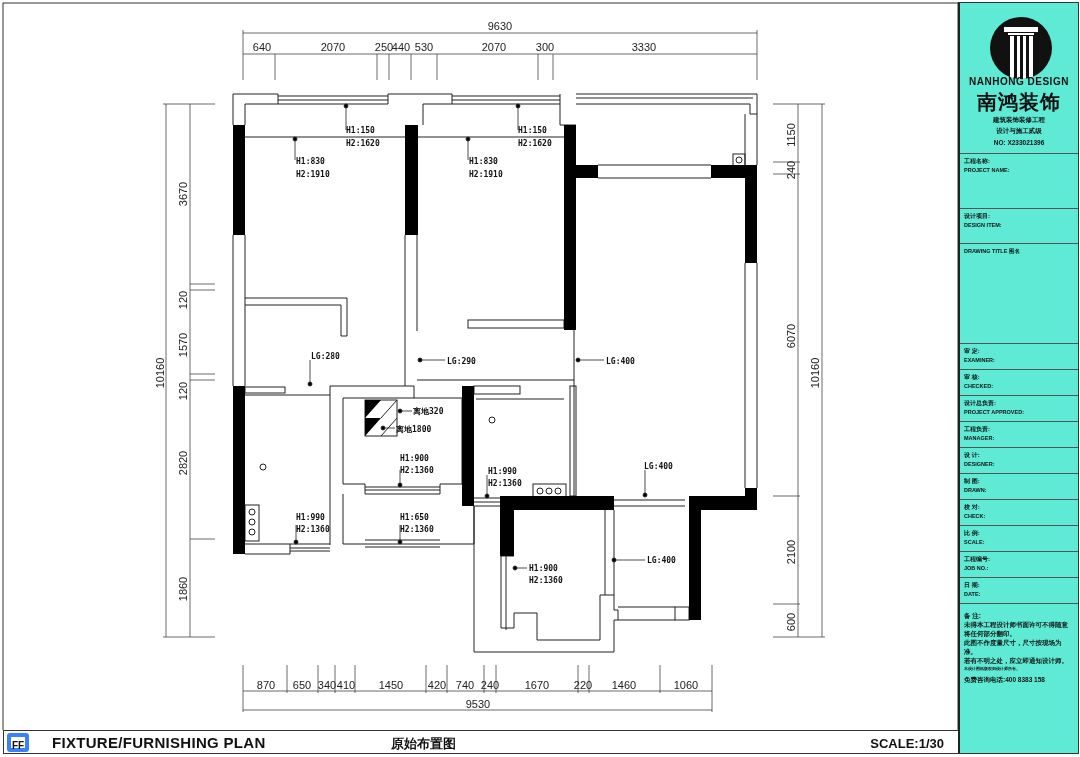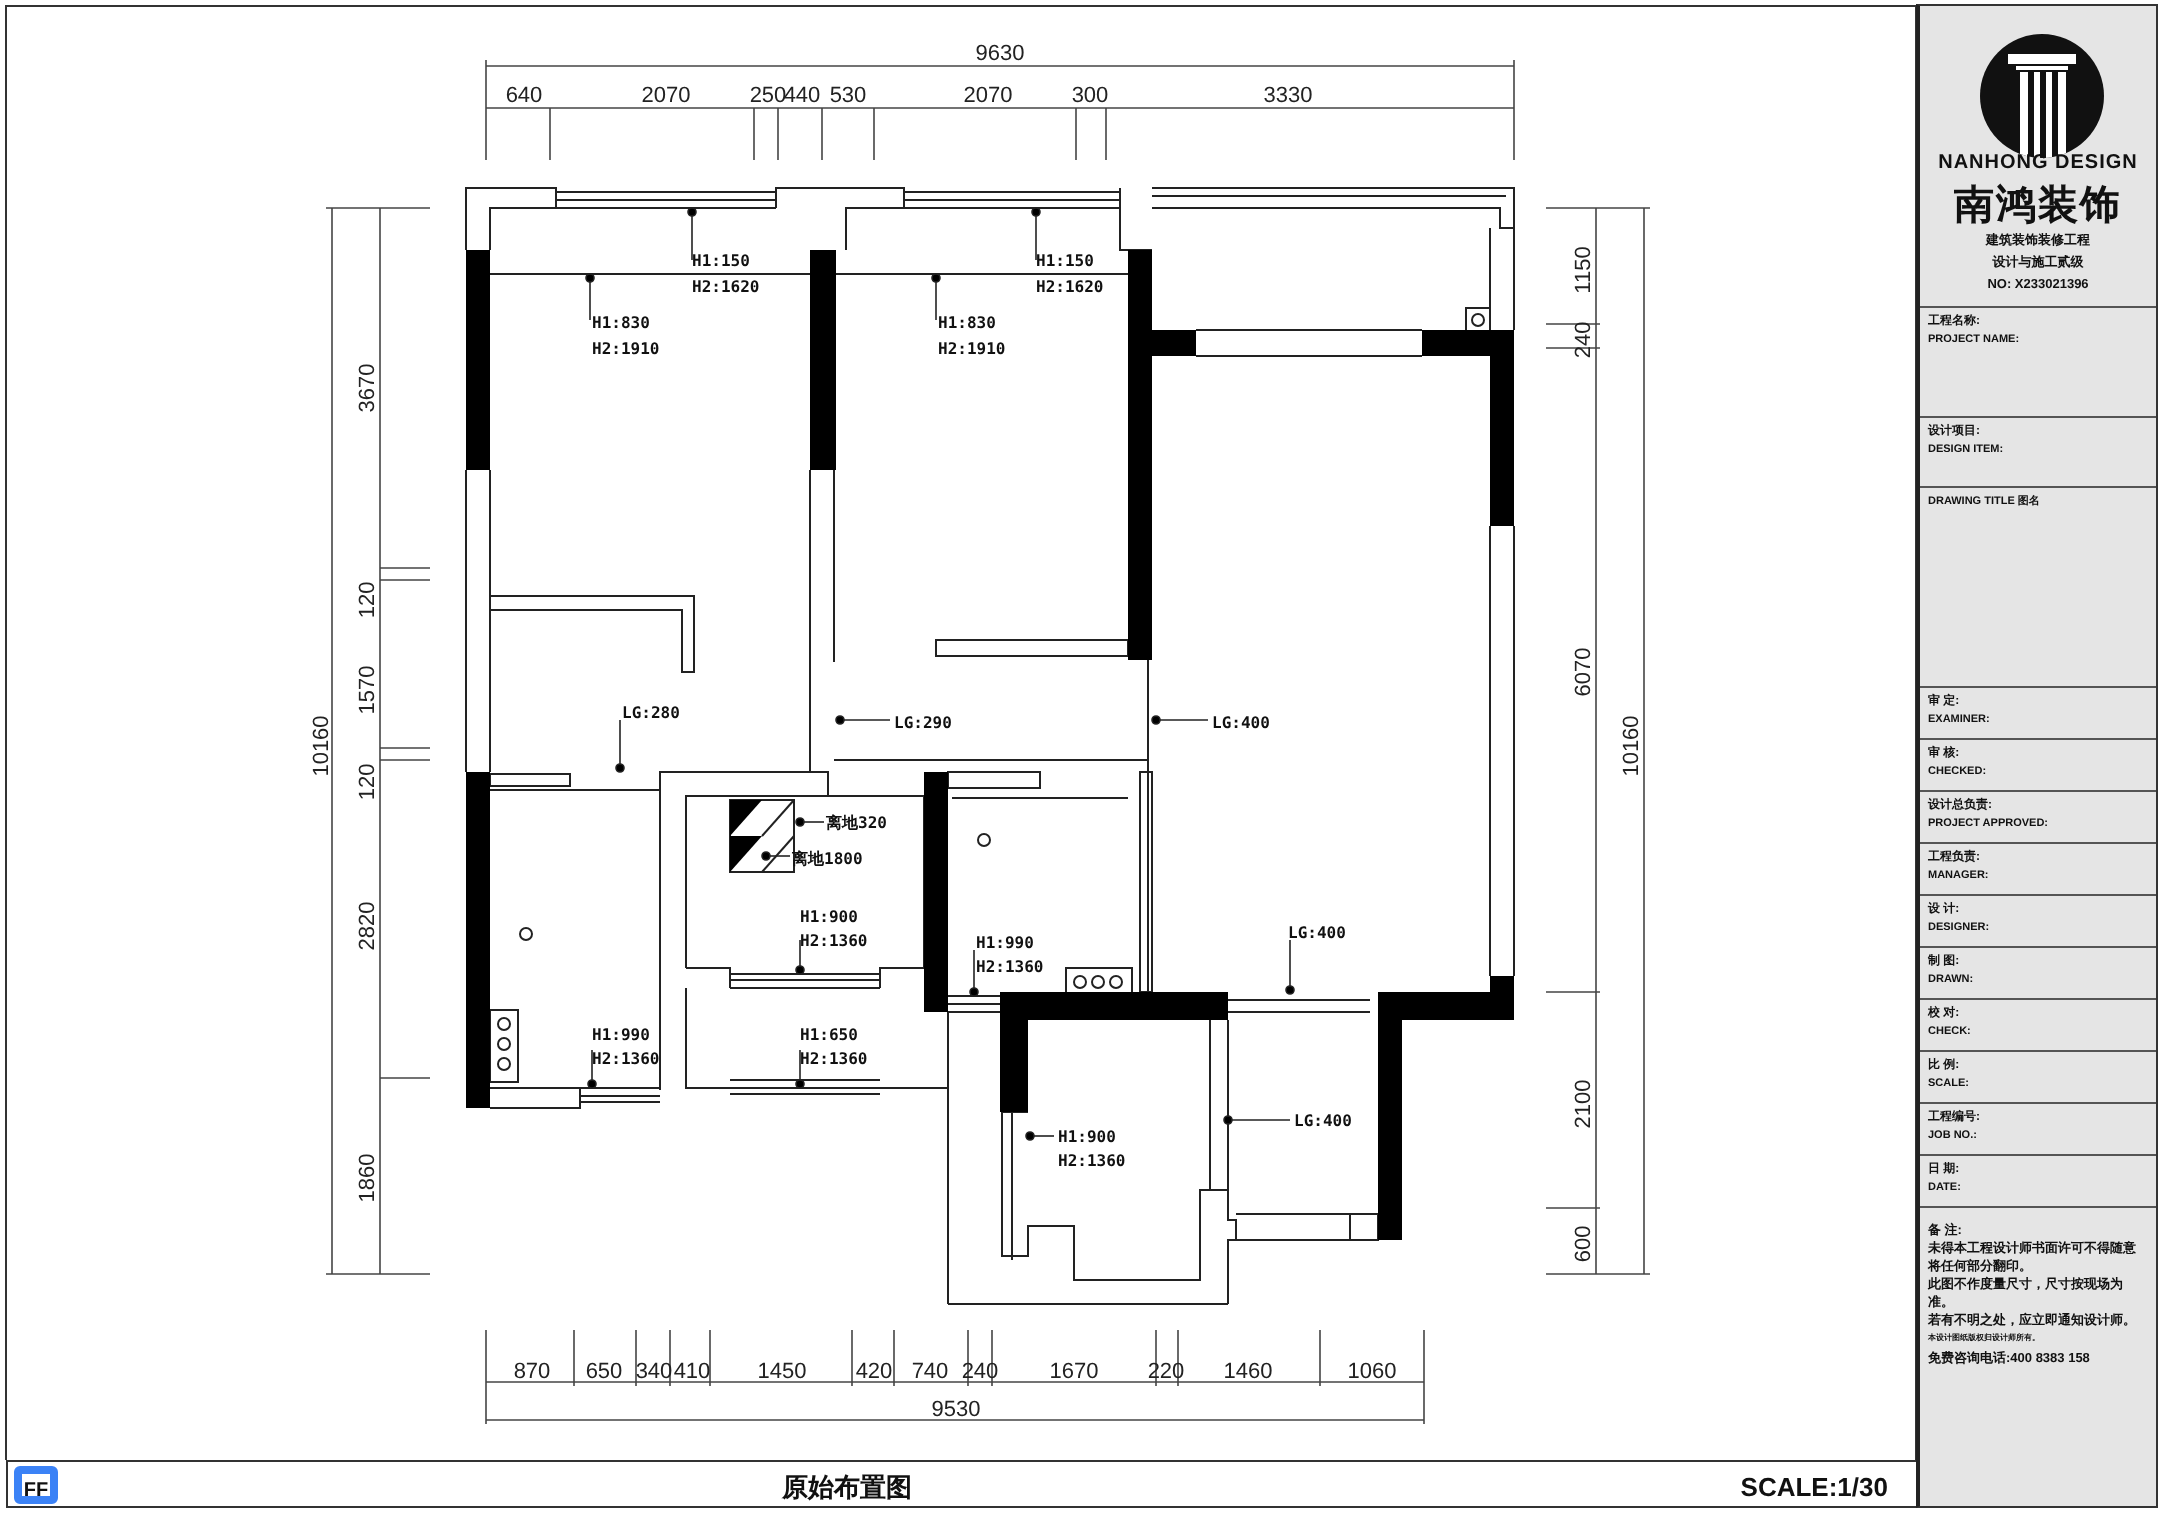--- a/index.html
+++ b/index.html
@@ -4,21 +4,21 @@
 <style>
   * { box-sizing: border-box; margin: 0; padding: 0; }
   html, body { width: 1080px; height: 757px; background: #ffffff; overflow: hidden; }
   body { position: relative; font-family: "Liberation Sans", sans-serif; color: #111; }
   #sheet { position: absolute; left: 0; top: 0; width: 1080px; height: 757px; }
   .plan-svg { position: absolute; left: 0; top: 0; }
   .dim { font-family: "Liberation Sans Narrow", "Liberation Sans", sans-serif; font-size: 11px; fill: #222; }
   .lbl { font-family: "DejaVu Sans Mono", monospace; font-size: 8px; font-weight: bold; fill: #111; }
 
   
-  #titleblock { position: absolute; left: 958px; top: 2px; width: 121px; height: 752px; border-left: 2px solid #222; border-right: 1px solid #333; border-top: 1px solid #333; border-bottom: 1px solid #333; background: #e5e5e5; }
+  #titleblock { position: absolute; left: 958px; top: 2px; width: 121px; height: 752px; border-left: 2px solid #222; border-right: 1px solid #333; border-top: 1px solid #333; border-bottom: 1px solid #333; background: #5eead4; }
   .logo { position: relative; height: 150px; text-align: center; }
   .logo-circle { position: absolute; left: 30px; top: 14px; width: 62px; height: 62px; border-radius: 50%; background: #111; overflow: hidden; }
   .logo-brand-en { position: absolute; left: 0; right: 0; top: 73px; font-size: 10px; font-weight: bold; letter-spacing: 0.5px; }
   .logo-brand-cn { position: absolute; left: 0; right: 0; top: 86px; font-size: 20px; font-weight: bold; letter-spacing: 1px; }
   .logo-sub { position: absolute; left: 0; right: 0; font-size: 6.5px; font-weight: bold; }
   .tb-row { border-top: 1px solid #555; padding: 3px 4px; font-size: 6px; font-weight: bold; line-height: 9px; }
   .tb-row .en { font-size: 5.5px; }
   .drawing-no { font-size: 14px; font-weight: bold; margin-left: 22px; vertical-align: middle; }
   .notes { font-size: 6.5px; line-height: 9px; font-weight: bold; }
 
@@ -377,17 +377,18 @@
     <div>未得本工程设计师书面许可不得随意将任何部分翻印。</div>
     <div>此图不作度量尺寸，尺寸按现场为准。</div>
     <div>若有不明之处，应立即通知设计师。</div>
     <div style="font-size:4px; line-height:7px">本设计图纸版权归设计师所有。</div>
     <div style="margin-top:3px">免费咨询电话:400 8383 158</div>
   </div>
 </div>
 
 <div id="bottom-strip">
   <div class="ff-badge">FF</div>
+  <div class="plan-title">FIXTURE/FURNISHING PLAN</div>
   <div class="plan-title-cn">原始布置图</div>
   <div class="scale">SCALE:1/30</div>
 </div>
 
 </div>
 
 </body></html>

